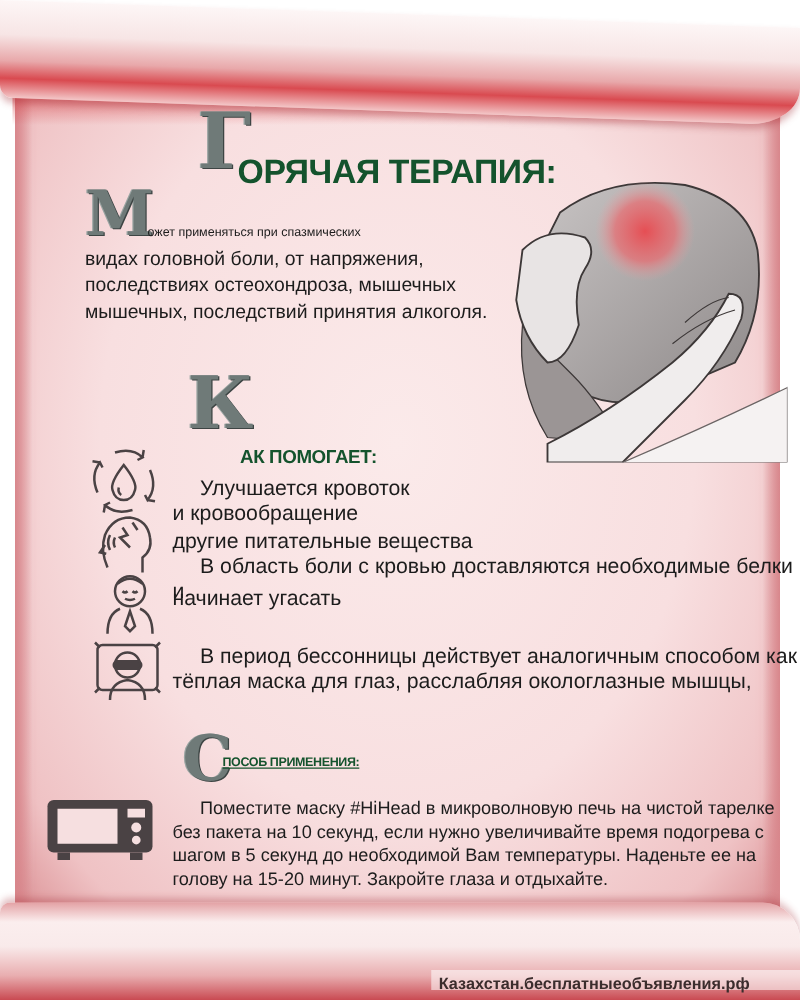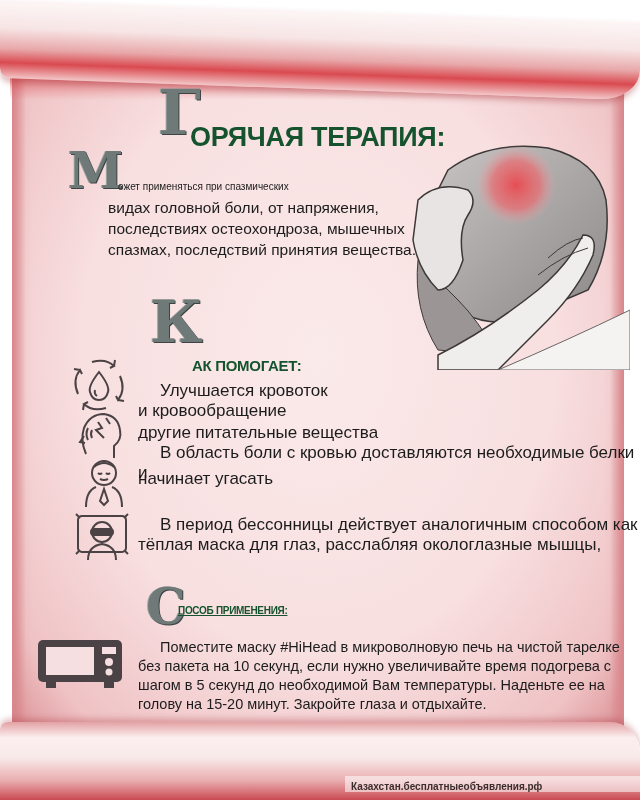--- a/index.html
+++ b/index.html
@@ -58,42 +58,42 @@
   }
   .indent { display: inline-block; width: 22px; }
   .icon { position: absolute; }
   .illustration {
     position: absolute; left: 398px; top: 140px; width: 232px; height: 230px;
   }
   .hashtag { }
   .watermark {
     position: absolute; left: 345px; top: 776px; width: 295px; height: 16px;
     background: rgba(255,255,255,0.55);
-    font-weight: bold; font-size: 10px; color: #3b2d2d; line-height: 22px;
+    font-weight: bold; font-size: 13px; color: #3b2d2d; line-height: 22px;
     padding-left: 6px; box-sizing: border-box;
   }
 </style>
 </head>
 <body>
 
 <div class="parchment"></div>
 <div class="roll-top-shadow"></div>
 <div class="roll-top"></div>
 
 <div class="dropcap" style="left:158px; top:82px; font-size:62px;">Г</div>
 <div class="heading" style="left:190px; top:122px; font-size:27px;">ОРЯЧАЯ ТЕРАПИЯ:</div>
 
 <div class="dropcap" style="left:68px; top:146px; font-size:50px;">М</div>
 <div class="body-text" style="left:118px; top:177px; font-size:10px;">
   <div>ожет применяться при спазмических</div>
 </div>
-<div class="body-text" style="left:68px; top:197px; font-size:15.5px; line-height:21px;margin-left:40px;">
+<div class="body-text" style="left:68px; top:197px; font-size:15.5px; line-height:21px;">
   <div>видах головной боли, от напряжения,</div>
   <div>последствиях остеохондроза, мышечных</div>
-  <div>спазмах, последствий принятия вещества.</div>
+  <div>мышечных, последствий принятия алкоголя.</div>
 </div>
 
 <div class="illustration">
   <svg width="232" height="230" viewBox="0 0 232 230">
     <defs>
       <radialGradient id="pain" cx="50%" cy="50%" r="50%">
         <stop offset="0%" stop-color="#e8494f" stop-opacity="0.95"></stop>
         <stop offset="60%" stop-color="#ea6a6f" stop-opacity="0.7"></stop>
         <stop offset="100%" stop-color="#f0a0a3" stop-opacity="0"></stop>
       </radialGradient>

